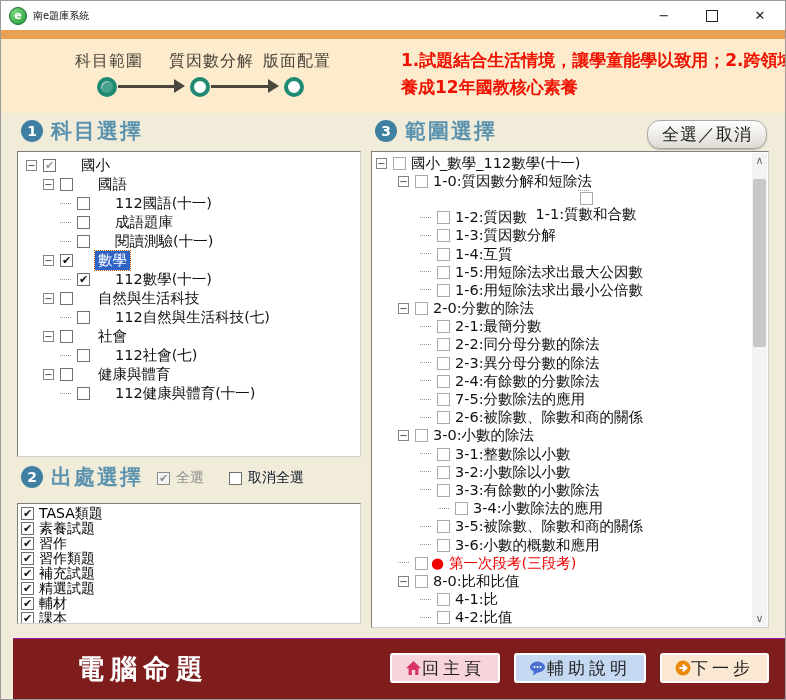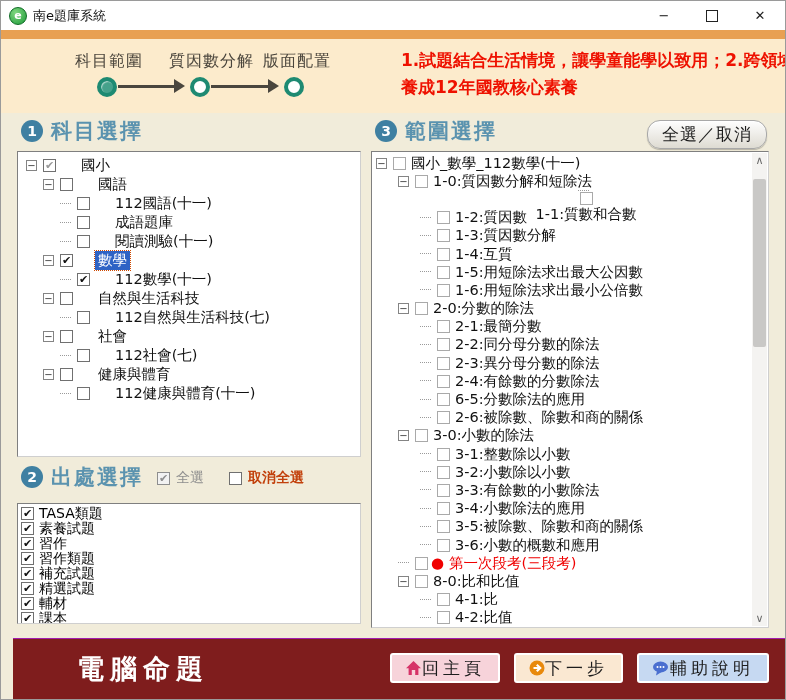--- a/index.html
+++ b/index.html
@@ -6,21 +6,21 @@
   body{
     width:786px;height:700px;position:relative;overflow:hidden;
     font-family:"DejaVu Sans","Liberation Sans",sans-serif;
     background:#F1ECDA;border:1px solid #9a9a9a;box-sizing:border-box;
   }
   
   .titlebar{position:absolute;top:0;left:0;right:0;height:29px;background:#ffffff;
     display:flex;align-items:center;padding:0 8px;box-sizing:border-box;}
   .appicon{width:16px;height:16px;border-radius:50%;background:radial-gradient(circle at 35% 30%,#7fd67f,#1f9c3a);
     border:1px solid #0d6b24;color:#fff;font-size:11px;font-weight:bold;line-height:16px;text-align:center;margin-right:6px;}
-  .apptitle{font-size:13px;color:#111;}
+  .apptitle{font-size:10px;color:#111;}
   .wincontrols{margin-left:auto;display:flex;align-items:center;gap:34px;padding-right:10px;}
   .winbtn{width:14px;height:14px;display:flex;align-items:center;justify-content:center;
     color:#222;font-size:13px;cursor:default;}
   .winbtn .maxbox{width:10px;height:10px;border:1.5px solid #222;display:block;}
   
   .strip{position:absolute;top:29px;left:0;right:0;height:9px;background:#E8A052;}
   .header{position:absolute;top:38px;left:0;right:0;height:74px;background:#FCEBCC;overflow:hidden;}
   .step-label{position:absolute;top:12px;font-size:16px;color:#4a453c;letter-spacing:1px;white-space:nowrap;}
   .step-circle{position:absolute;top:38px;width:12px;height:12px;border-radius:50%;
     border:4px solid #1E8A72;background:#fff;}
@@ -55,21 +55,21 @@
   .lbl.sel{background:#2E63C5;color:#fff;outline:1px dotted #cf4a00;}
   .lbl.red{color:#F00000;}
   .bullet{color:#F00000;font-size:15px;margin:0 2px 0 1px;flex:none;line-height:13px;}
   
   .srcrow{display:flex;align-items:center;height:15px;font-size:14px;white-space:nowrap;padding-left:3px;}
   .srcrow .cb{margin-right:5px;width:13px;height:13px;}
   
   .sa-row{position:absolute;display:flex;align-items:center;font-size:14px;gap:6px;}
   .sa-row .dimtxt{color:#8e8e8e;}
   .sa-row .cb.dim{background:#f2f2f2;border-color:#8e8e8e;color:#8e8e8e;}
-  .sa-row .lbl2{color:#c2410c;font-weight:bold;}
+  .sa-row .lbl2{color:#0f172a;}
   
   .pillbtn{position:absolute;right:18px;top:119px;width:118px;height:27px;border-radius:13px;
     background:linear-gradient(#fefefe,#dedbd2);border:1px solid #a8a8a8;
     box-shadow:0 1px 1px rgba(0,0,0,.25), inset 0 1px 0 #fff;
     font-size:17px;color:#1c1c1c;display:flex;align-items:center;justify-content:center;letter-spacing:1px;}
   
   .sbar{position:absolute;top:1px;bottom:1px;right:1px;width:15px;background:#f4f3f1;}
   .sbar .chev{position:absolute;left:0;width:15px;height:15px;color:#6a6a6a;font-size:11px;
     display:flex;align-items:center;justify-content:center;}
   .sbar .chev.up{top:0;}
@@ -333,21 +333,21 @@
       <div class="trow" style="padding-left: 48px;">
         <span class="dot-stub"></span>
         <span class="cb lite"></span>
         <span class="gap" style="width: 2px;"></span>
         <span class="lbl">2-4:有餘數的分數除法</span>
       </div>
       <div class="trow" style="padding-left: 48px;">
         <span class="dot-stub"></span>
         <span class="cb lite"></span>
         <span class="gap" style="width: 2px;"></span>
-        <span class="lbl">6-5:分數除法的應用</span>
+        <span class="lbl">7-5:分數除法的應用</span>
       </div>
       <div class="trow" style="padding-left: 48px;">
         <span class="dot-stub"></span>
         <span class="cb lite"></span>
         <span class="gap" style="width: 2px;"></span>
         <span class="lbl">2-6:被除數、除數和商的關係</span>
       </div>
       <div class="trow" style="padding-left: 26px;">
         <span class="exp">−</span>
         <span class="cb lite"></span>
@@ -365,21 +365,21 @@
         <span class="cb lite"></span>
         <span class="gap" style="width: 2px;"></span>
         <span class="lbl">3-2:小數除以小數</span>
       </div>
       <div class="trow" style="padding-left: 48px;">
         <span class="dot-stub"></span>
         <span class="cb lite"></span>
         <span class="gap" style="width: 2px;"></span>
         <span class="lbl">3-3:有餘數的小數除法</span>
       </div>
-      <div class="trow" style="padding-left: 48px;">
+      <div class="trow" style="padding-left: 66px;">
         <span class="dot-stub"></span>
         <span class="cb lite"></span>
         <span class="gap" style="width: 2px;"></span>
         <span class="lbl">3-4:小數除法的應用</span>
       </div>
       <div class="trow" style="padding-left: 48px;">
         <span class="dot-stub"></span>
         <span class="cb lite"></span>
         <span class="gap" style="width: 2px;"></span>
         <span class="lbl">3-5:被除數、除數和商的關係</span>
@@ -424,32 +424,32 @@
 </div>
 
 <div class="footer">
   <span class="brand">電腦命題</span>
   <div class="fbtns">
     <div class="fbtn home">
       <svg width="17" height="16" viewBox="0 0 17 16">
         <path d="M8.5 1 L16 8.2 H13.4 V15 H10.2 V10 H6.8 V15 H3.6 V8.2 H1 Z" fill="#D63368"></path>
       </svg>
       <span>回主頁</span>
-    </div>
-    <div class="fbtn next">
-      <svg width="16" height="16" viewBox="0 0 16 16">
-        <circle cx="8" cy="8" r="7.5" fill="#E8890C"></circle>
-        <path d="M4.5 8 H10 M7.8 4.8 L11.2 8 L7.8 11.2" stroke="#fff" stroke-width="2.2" fill="none"></path>
-      </svg>
-      <span>下一步</span>
     </div>
     <div class="fbtn help">
       <svg width="18" height="15" viewBox="0 0 18 15">
         <ellipse cx="8.5" cy="6" rx="7.5" ry="5.4" fill="#4A6FD0"></ellipse>
         <path d="M5 10 L4 14.4 L9.5 11" fill="#4A6FD0"></path>
         <circle cx="5.5" cy="6" r="1" fill="#fff"></circle>
           <circle cx="8.5" cy="6" r="1" fill="#fff"></circle>
           <circle cx="11.5" cy="6" r="1" fill="#fff"></circle>
       </svg>
       <span>輔助說明</span>
     </div>
+    <div class="fbtn next">
+      <svg width="16" height="16" viewBox="0 0 16 16">
+        <circle cx="8" cy="8" r="7.5" fill="#E8890C"></circle>
+        <path d="M4.5 8 H10 M7.8 4.8 L11.2 8 L7.8 11.2" stroke="#fff" stroke-width="2.2" fill="none"></path>
+      </svg>
+      <span>下一步</span>
+    </div>
   </div>
 </div>
 
 </body></html>

